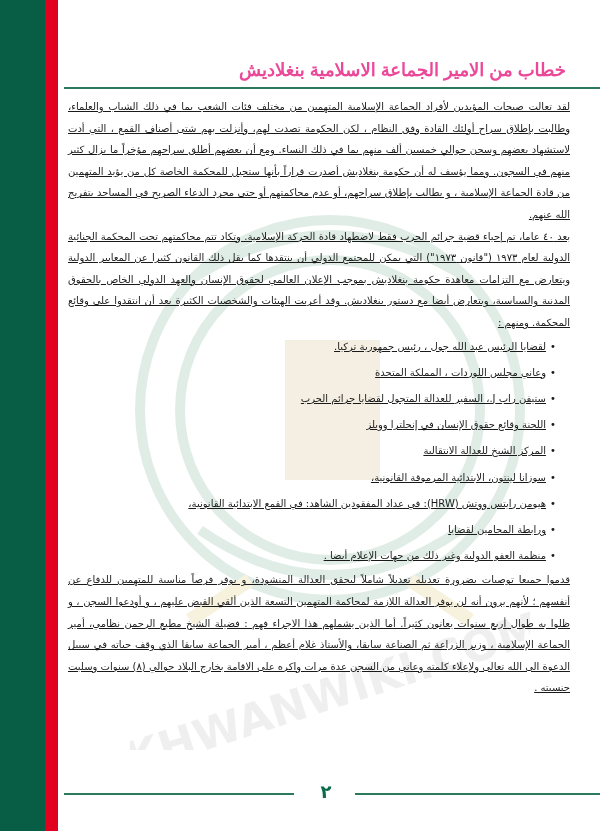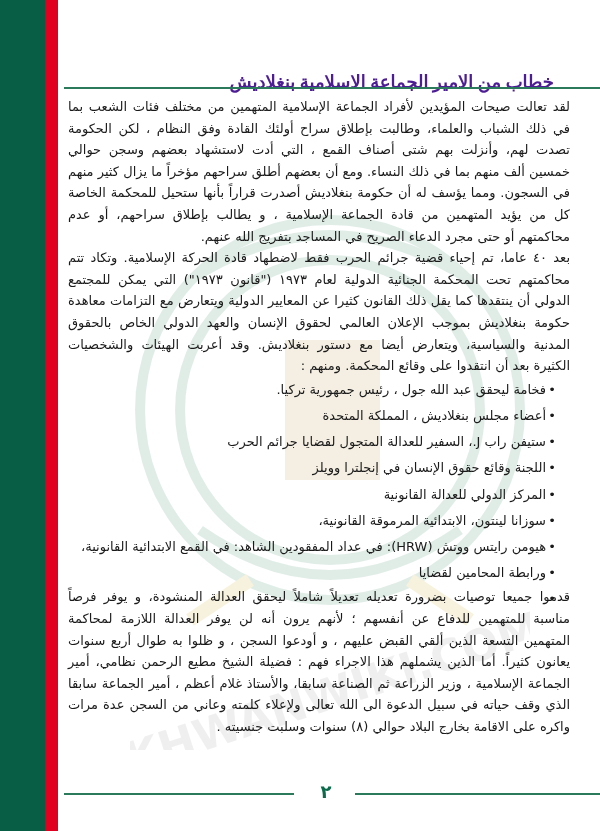--- a/index.html
+++ b/index.html
@@ -36,44 +36,45 @@
     }
     .page {
       position: absolute;
       left: 58px; top: 0;
       width: 542px; height: 831px;
     }
     .title {
       position: absolute;
       right: 30px;
       top: 55px;
-      margin: 16px;
-      font-family: Liberation Serif, serif;
+      margin: 4px;
+      font-family: Liberation Sans, sans-serif;
       font-weight: bold;
       font-size: 18px;
-      color: #4c1d95;
+      color: #ec4899;
       direction: rtl;
       white-space: nowrap;
     }
     .title-rule {
       position: absolute;
       left: 6px; right: 0;
       top: 87px;
       height: 2px;
       background: #2c7a5c;
     }
     .content {
       position: absolute;
       left: 10px;
       right: 30px;
       top: 96px;
       direction: rtl;
       text-align: justify;
-      font-size: 13px;
+      font-size: 10px;
       line-height: 21.6px;
+      text-decoration: underline;
     }
     .content p {
       margin: 0;
     }
     .content ul {
       margin: 0;
       padding: 0 14px 0 0;
       list-style: none;
     }
     .content li {
@@ -139,29 +140,29 @@
 </svg>
 
 <div class="page">
   <h1 class="title">خطاب من الامير الجماعة الاسلامية بنغلاديش</h1>
   <div class="title-rule"></div>
 
   <div class="content">
     <p>لقد تعالت صيحات المؤيدين لأفراد الجماعة الإسلامية المتهمين من مختلف فئات الشعب بما في ذلك الشباب والعلماء، وطالبت بإطلاق سراح أولئك القادة وفق النظام ، لكن الحكومة تصدت لهم، وأنزلت بهم شتى أصناف القمع ، التي أدت لاستشهاد بعضهم وسجن حوالي خمسين ألف منهم بما في ذلك النساء. ومع أن بعضهم أطلق سراحهم مؤخراً ما يزال كثير منهم في السجون. ومما يؤسف له أن حكومة بنغلاديش أصدرت قراراً بأنها ستحيل للمحكمة الخاصة كل من يؤيد المتهمين من قادة الجماعة الإسلامية ، و يطالب بإطلاق سراحهم، أو عدم محاكمتهم أو حتى مجرد الدعاء الصريح في المساجد بتفريج الله عنهم.</p>
     <p>بعد ٤٠ عاما، تم إحياء قضية جرائم الحرب فقط لاضطهاد قادة الحركة الإسلامية. وتكاد تتم محاكمتهم تحت المحكمة الجنائية الدولية لعام ١٩٧٣ ("قانون ١٩٧٣") التي يمكن للمجتمع الدولي أن ينتقدها كما يقل ذلك القانون كثيرا عن المعايير الدولية ويتعارض مع التزامات معاهدة حكومة بنغلاديش بموجب الإعلان العالمي لحقوق الإنسان والعهد الدولي الخاص بالحقوق المدنية والسياسية، ويتعارض أيضا مع دستور بنغلاديش. وقد أعربت الهيئات والشخصيات الكثيرة بعد أن انتقدوا على وقائع المحكمة. ومنهم :</p>
     <ul>
-      <li><span class="bullet">•</span><span>فخامة ليحقق عبد الله جول ، رئيس جمهورية تركيا.</span></li>
-      <li><span class="bullet">•</span><span>أعضاء مجلس بنغلاديش ، المملكة المتحدة</span></li>
+      <li><span class="bullet">•</span><span>لقضايا الرئيس عبد الله جول ، رئيس جمهورية تركيا.</span></li>
+      <li><span class="bullet">•</span><span>وعاني مجلس اللوردات ، المملكة المتحدة</span></li>
       <li><span class="bullet">•</span><span>ستيفن راب J.، السفير للعدالة المتجول لقضايا جرائم الحرب</span></li>
       <li><span class="bullet">•</span><span>اللجنة وقائع حقوق الإنسان في إنجلترا وويلز</span></li>
-      <li><span class="bullet">•</span><span>المركز الدولي للعدالة القانونية</span></li>
+      <li><span class="bullet">•</span><span>المركز الشيخ للعدالة الانتقالية</span></li>
       <li><span class="bullet">•</span><span>سوزانا لينتون، الابتدائية المرموقة القانونية،</span></li>
       <li><span class="bullet">•</span><span>هيومن رايتس ووتش (HRW): في عداد المفقودين الشاهد: في القمع الابتدائية القانونية،</span></li>
       <li><span class="bullet">•</span><span>ورابطة المحامين لقضايا</span></li>
-      <li><span class="bullet">•</span></li>
+      <li><span class="bullet">•</span><span>منظمة العفو الدولية وغير ذلك من جهات الإعلام أيضا .</span></li>
     </ul>
     <p>قدموا جميعا توصيات بضرورة تعديله تعديلاً شاملاً ليحقق العدالة المنشودة، و يوفر فرصاً مناسبة للمتهمين للدفاع عن أنفسهم ؛ لأنهم يرون أنه لن يوفر العدالة اللازمة لمحاكمة المتهمين التسعة الذين ألقي القبض عليهم ، و أودعوا السجن ، و ظلوا به طوال أربع سنوات يعانون كثيراً. أما الذين يشملهم هذا الاجراء فهم : فضيلة الشيخ مطيع الرحمن نظامي، أمير الجماعة الإسلامية ، وزير الزراعة ثم الصناعة سابقا، والأستاذ غلام أعظم ، أمير الجماعة سابقا الذي وقف حياته في سبيل الدعوة الى الله تعالى ولإعلاء كلمته وعاني من السجن عدة مرات واكره على الاقامة بخارج البلاد حوالي (٨) سنوات وسلبت جنسيته .</p>
   </div>
 
   <div class="footer">
     <div class="rule-left"></div>
     <div class="page-num">٢</div>
     <div class="rule-right"></div>
   </div>
 </div>

